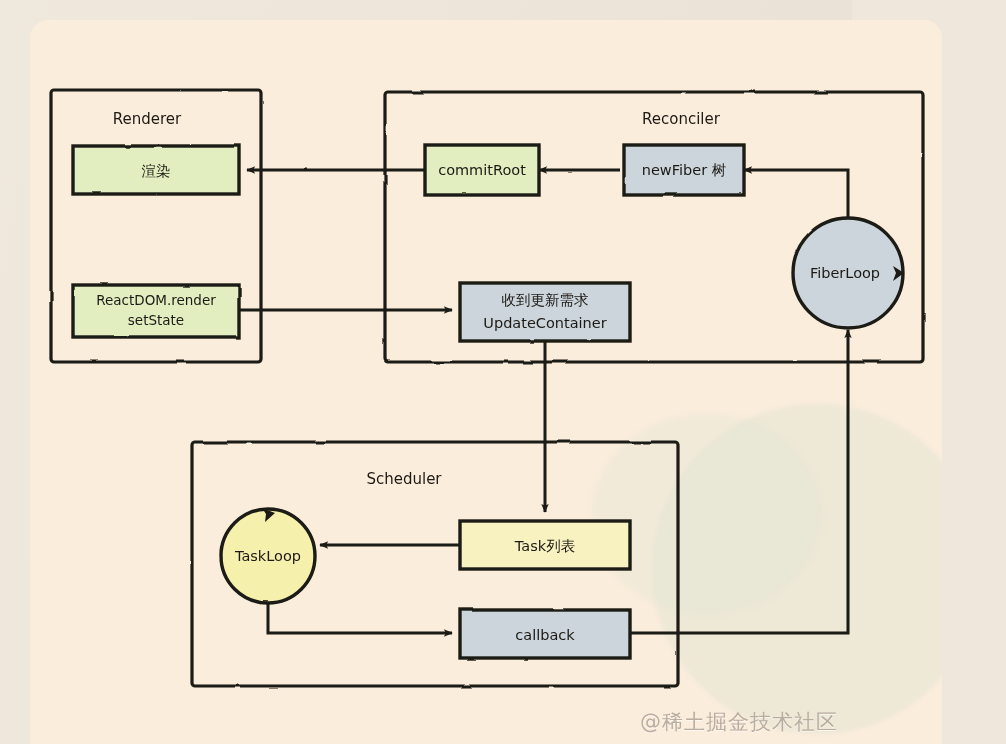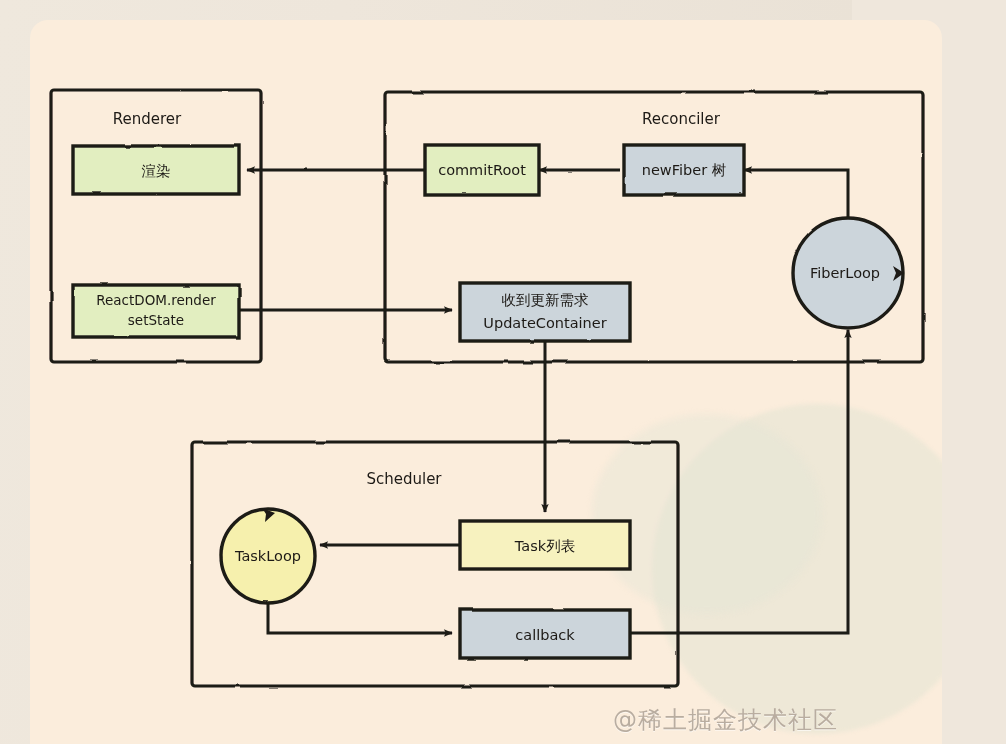--- a/index.html
+++ b/index.html
@@ -11,21 +11,21 @@
           background:#fbeddc;border-radius:18px 18px 0 0;overflow:hidden;}
   #canvas .blob{position:absolute;width:330px;height:330px;right:-40px;bottom:10px;
           border-radius:50%;background:rgba(222,226,208,.45);filter:blur(2px);}
   #canvas .blob2{position:absolute;width:230px;height:200px;right:120px;bottom:130px;
           border-radius:50%;background:rgba(226,229,214,.38);filter:blur(3px);}
   svg#diagram{position:absolute;left:0;top:0;width:1006px;height:744px;}
   .lbl{font-family:"DejaVu Sans","Liberation Sans",sans-serif;fill:#1d1a16;}
   .grp-title{font-size:15px;}
   .node-text{font-size:14.5px;}
   .node-text-sm{font-size:13.5px;}
-  #watermark{position:absolute;right:14px;bottom:8px;font-size:24px;
+  #watermark{position:absolute;right:14px;bottom:8px;font-size:21px;
              color:#b9ada0;letter-spacing:1px;
              font-family:"DejaVu Sans","Liberation Sans",sans-serif;
              text-shadow:0 1px 0 rgba(255,255,255,.6);}
 </style>
 </head>
 <body>
 
 <div id="stage">
   <div id="canvas">
     <div class="blob"></div>

